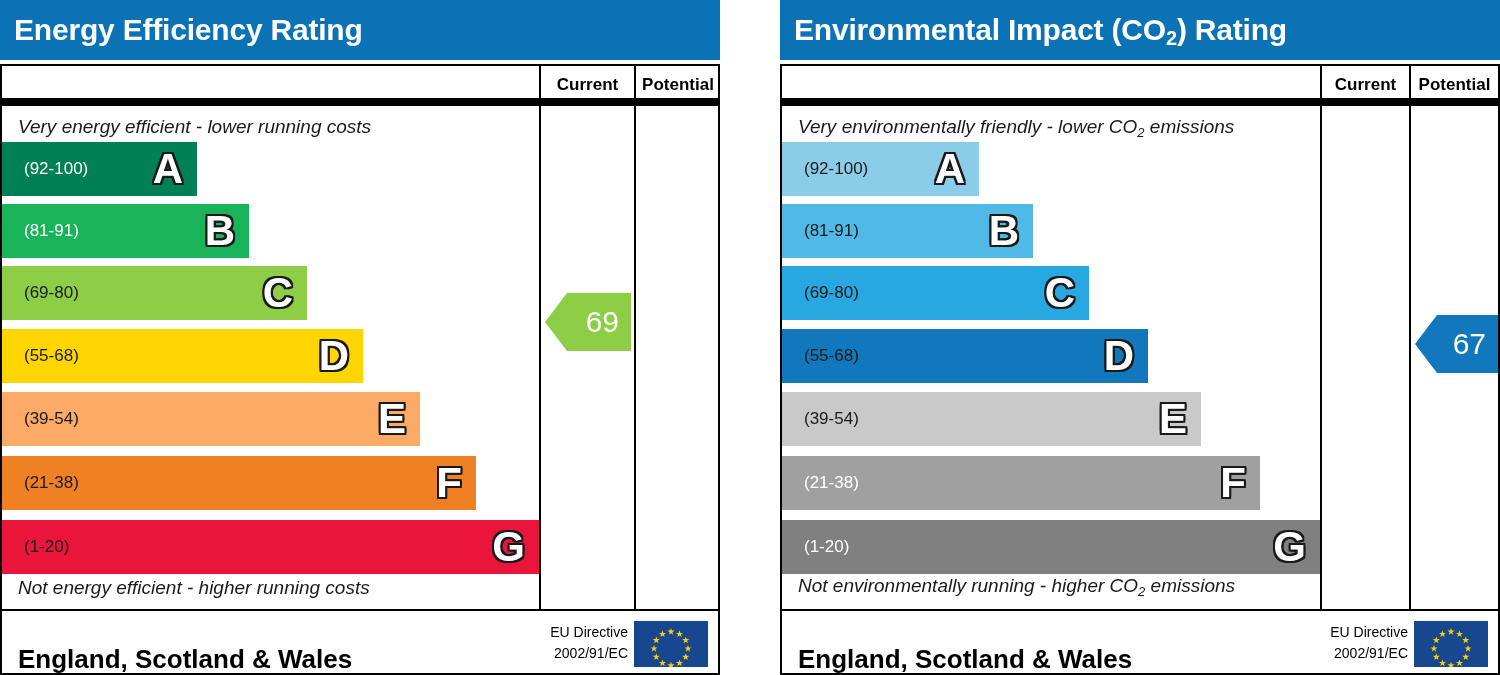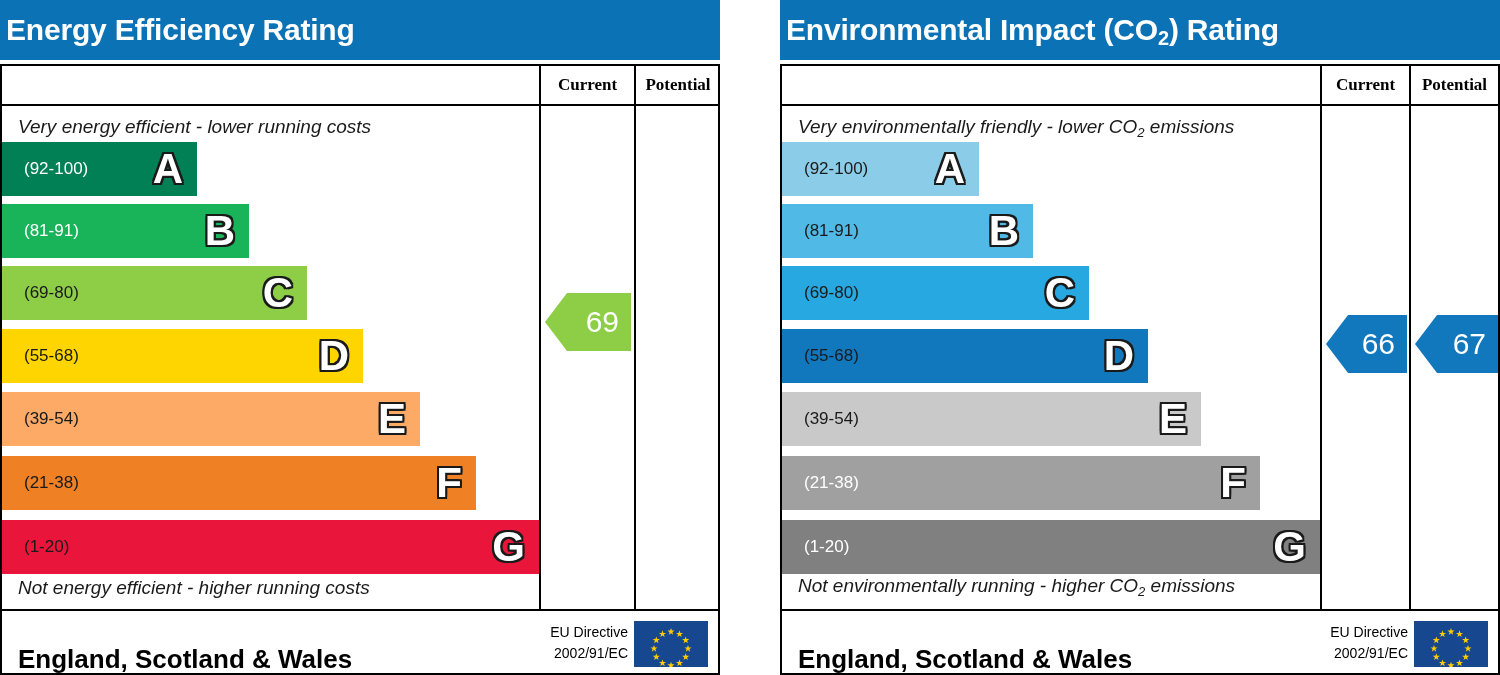--- a/index.html
+++ b/index.html
@@ -20,21 +20,21 @@
   .panel.left  { left: 0px;   width: 720px; }
   .panel.right { left: 780px; width: 720px; border-radius: 18px; }
 
   .title-bar {
     height: 60px;
     background: #0b72b5;
     color: #ffffff;
     font-size: 30px;
     font-weight: bold;
     line-height: 60px;
-    padding-left: 6px;
+    padding-left: 14px;
     letter-spacing: -0.2px;
     white-space: nowrap;
   }
   .title-bar sub { font-size: 20px; vertical-align: -5px; }
 
   .body-box {
     position: absolute;
     top: 64px; left: 0;
     width: 100%;
     height: 611px;
@@ -57,22 +57,21 @@
   .vsep.a { left: 537px; }
   .vsep.b { left: 632px; }
   .panel.right .vsep.a { left: 538px; }
   .panel.right .vsep.b { left: 627px; }
 
   
   .hdr-row {
     position: absolute;
     top: 0; left: 0; right: 0;
     height: 40px;
-    border-bottom: 2px solid #000000;
-    font-family: Liberation Serif, serif;
+    border-bottom: 8px solid #000000;
   }
   .hdr-cell {
     position: absolute;
     top: 0; height: 38px;
     line-height: 38px;
     text-align: center;
     font-size: 17px;
     font-weight: bold;
     color: #000;
   }
@@ -308,23 +307,20 @@
             <span class="letter">F</span>
           </div>
           <div class="bar" style="top:414px; width:538px; background:#808080;">
             <span class="range" style="color:#ffffff;">(1-20)</span>
             <span class="letter">G</span>
           </div>
 
           <div class="caption bottom"><span>Not environmentally running - higher CO</span><sub>2</sub><span> emissions</span></div>
         </div>
 
-        <div class="arrow" style="left:544px; top:249px; width:81px; background:#1278be;">
-          <span>66</span>
-        </div>
         <div class="arrow" style="left:633px; top:249px; width:83px; background:#1278be;">
           <span>67</span>
         </div>
       </div>
 
       <div class="footer">
         <div class="region">England, Scotland &amp; Wales</div>
         <div class="directive">
           <div>EU Directive</div>
           <div>2002/91/EC</div>

